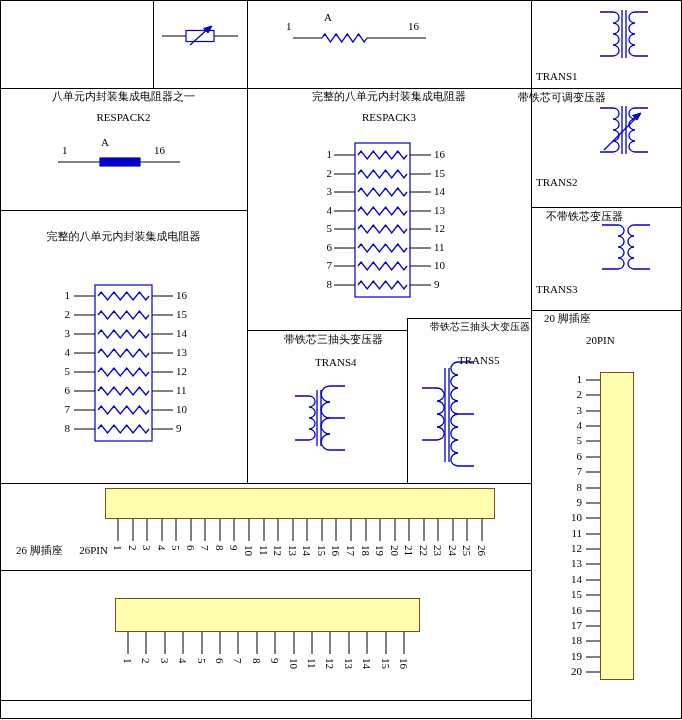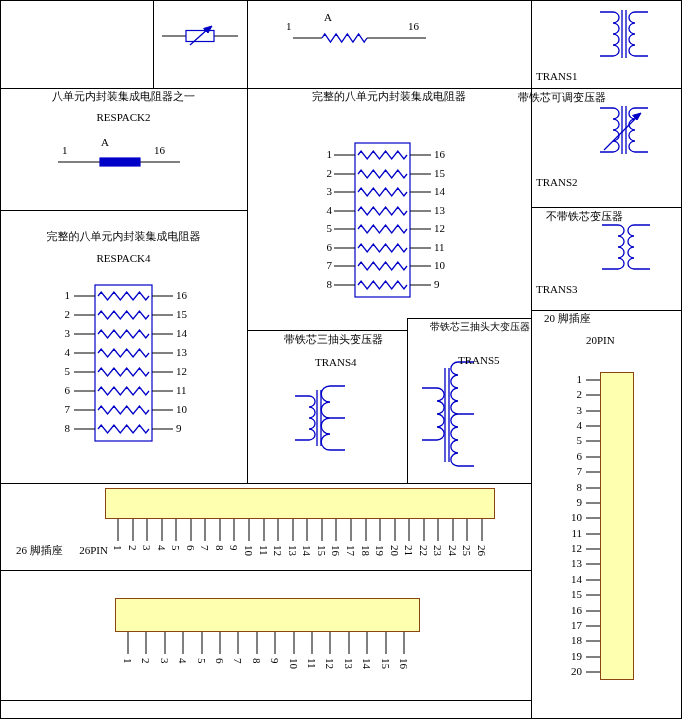--- a/index.html
+++ b/index.html
@@ -129,23 +129,23 @@
 
   <span class="t" style="left:286px;top:20px">1</span>
   <span class="t" style="left:324px;top:11px">A</span>
   <span class="t" style="left:408px;top:20px">16</span>
 
   <span class="t" style="left:62px;top:144px">1</span>
   <span class="t" style="left:101px;top:136px">A</span>
   <span class="t" style="left:154px;top:144px">16</span>
 
   <span class="t tc" style="left:247px;top:90px;width:284px">完整的八单元内封装集成电阻器</span>
+  <span class="t tc" style="left:247px;top:111px;width:284px">RESPACK3</span>
 
   <span class="t tc" style="left:0;top:230px;width:247px">完整的八单元内封装集成电阻器</span>
-  <span class="t tc" style="left:0;top:252px;width:247px">RESPACK4</span>
 
   <span class="t" style="left:536px;top:70px">TRANS1</span>
   <span class="t" style="left:518px;top:91px">带铁芯可调变压器</span>
   <span class="t" style="left:536px;top:176px">TRANS2</span>
   <span class="t" style="left:546px;top:210px">不带铁芯变压器</span>
   <span class="t" style="left:536px;top:283px">TRANS3</span>
   <span class="t" style="left:284px;top:333px">带铁芯三抽头变压器</span>
   <span class="t" style="left:315px;top:356px">TRANS4</span>
   <span class="t" style="left:430px;top:320px;font-size:10px">带铁芯三抽头大变压器</span>
   <span class="t" style="left:458px;top:354px">TRANS5</span>

